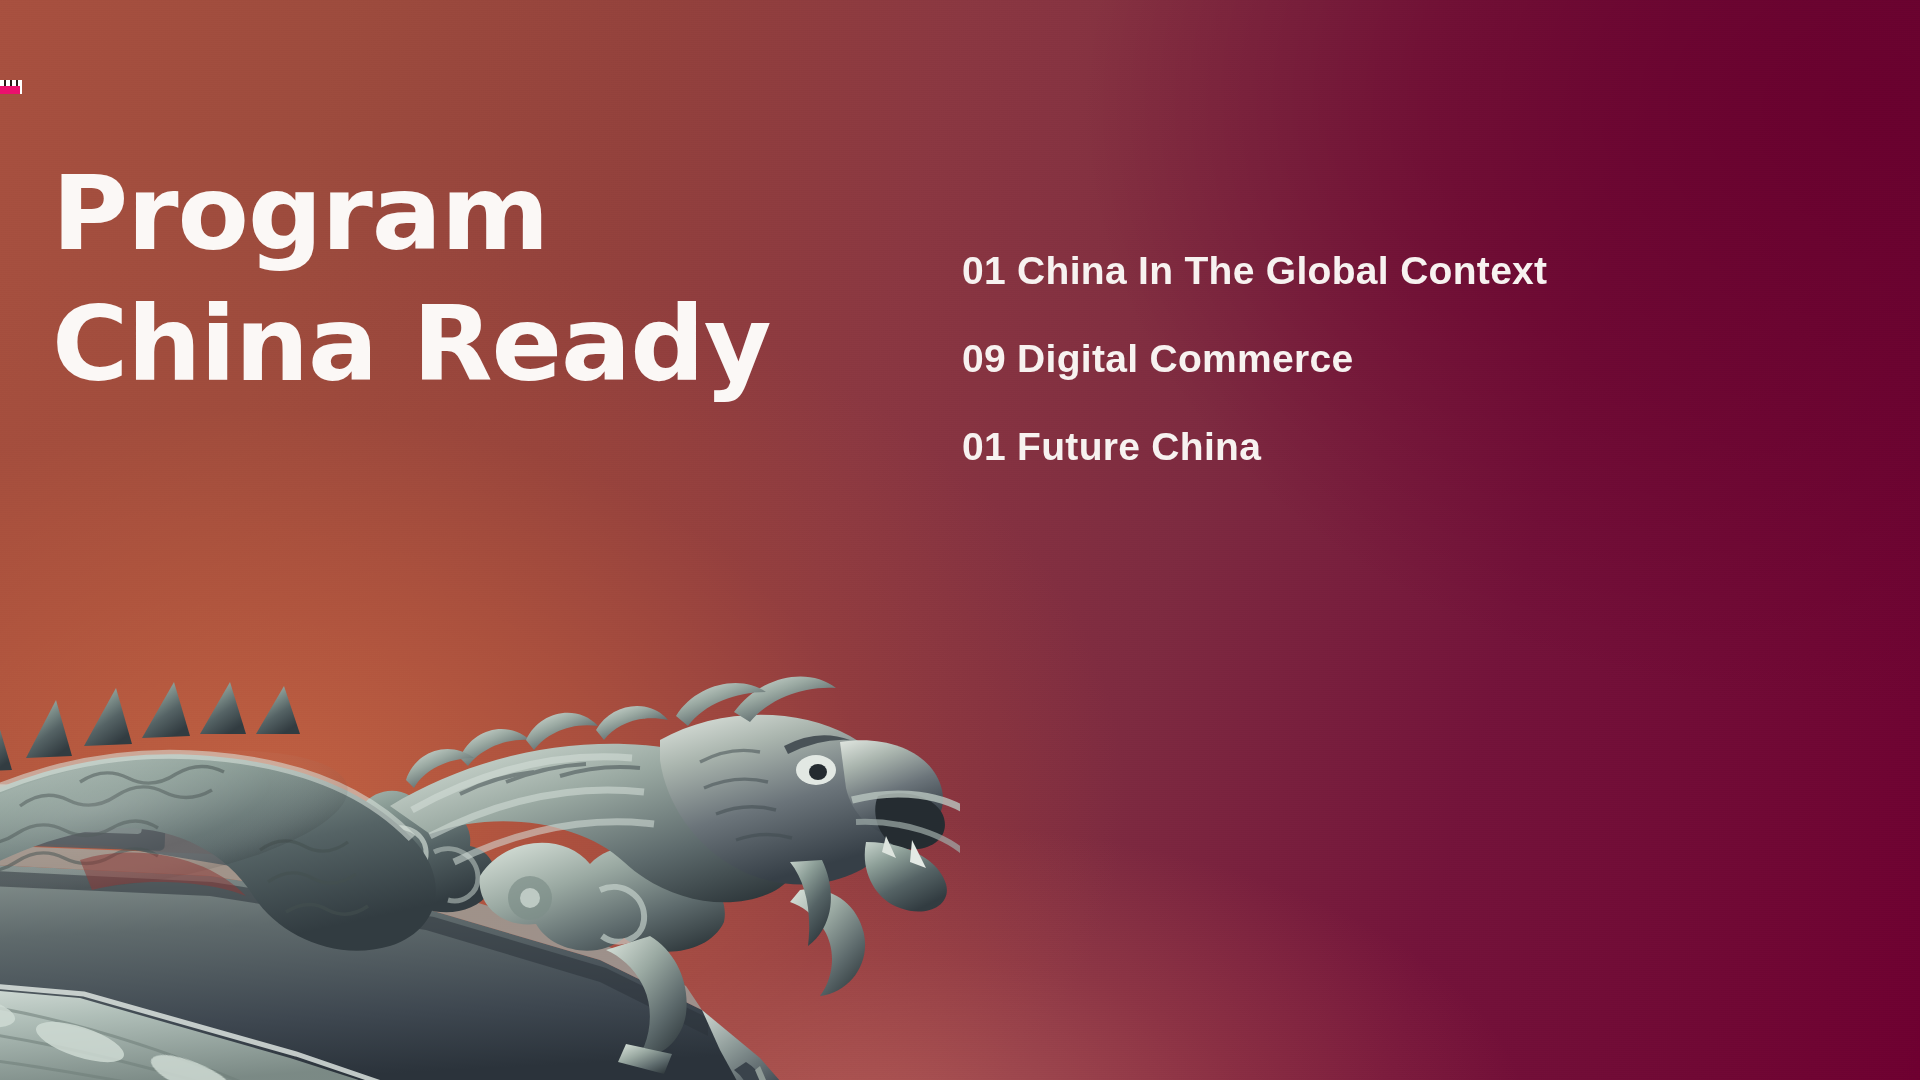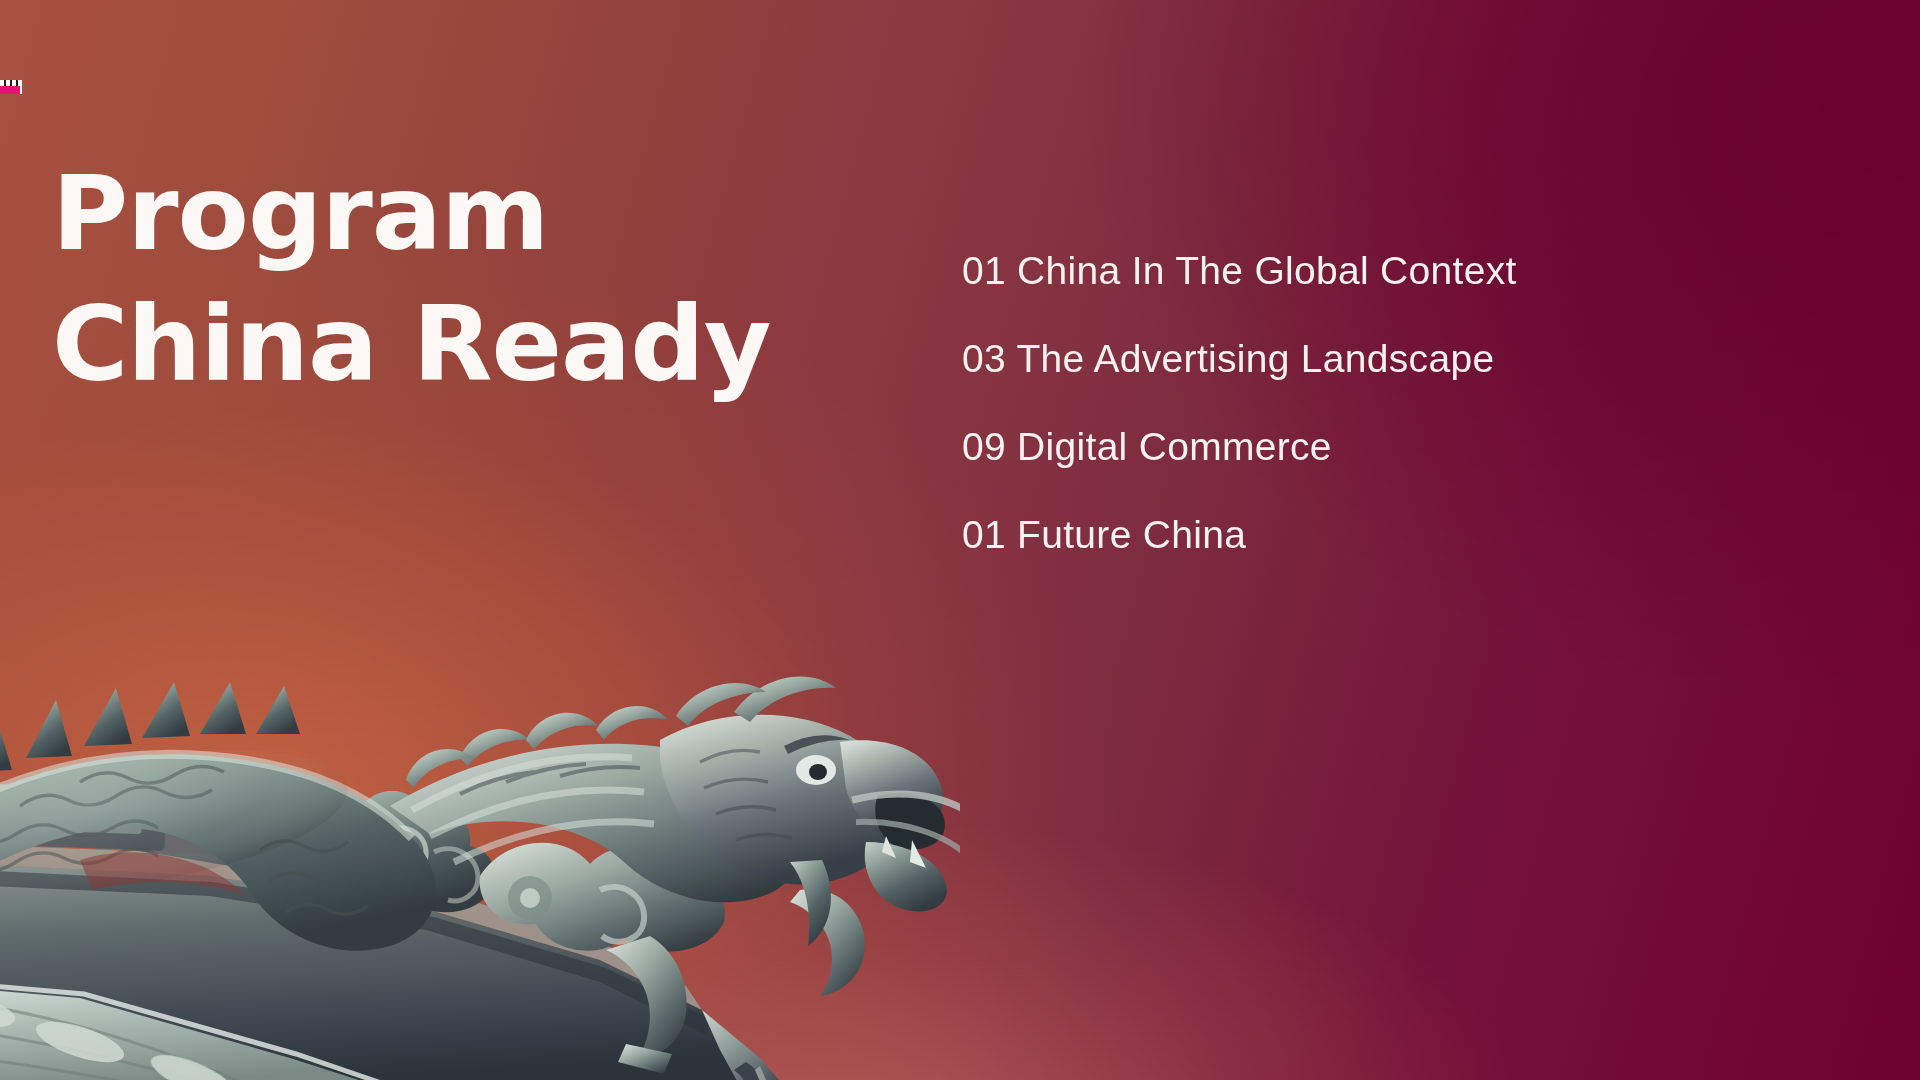--- a/index.html
+++ b/index.html
@@ -100,21 +100,21 @@
   
   .agenda {
     position: absolute;
     left: 962px;
     top: 246px;
     width: 830px;
   }
   .agenda-item {
     display: block;
     font-family: "Liberation Sans", sans-serif;
-    font-weight: 400;
+    font-weight: 700;
     font-size: 39px;
     line-height: 1.28;
     letter-spacing: 0.3px;
     color: #f7f2f0;
     margin-bottom: 38px;
   }
   .agenda-item:last-child { margin-bottom: 0; }
 
   
   .edge-artifact {
@@ -366,21 +366,20 @@
     </svg>
   </div>
 
   <div class="title-block">
     <span class="title-line">Program</span>
     <span class="title-line">China Ready</span>
   </div>
 
   <div class="agenda">
     <span class="agenda-item">01 China In The Global Context</span>
-    <span class="agenda-item">03 The Advertising Landscape</span>
     <span class="agenda-item">09 Digital Commerce</span>
     <span class="agenda-item">01 Future China</span>
   </div>
 
   <div class="edge-artifact">
     <div class="dashes"></div>
     <div class="bar"></div>
     <div class="bar-cap"></div>
   </div>
 

